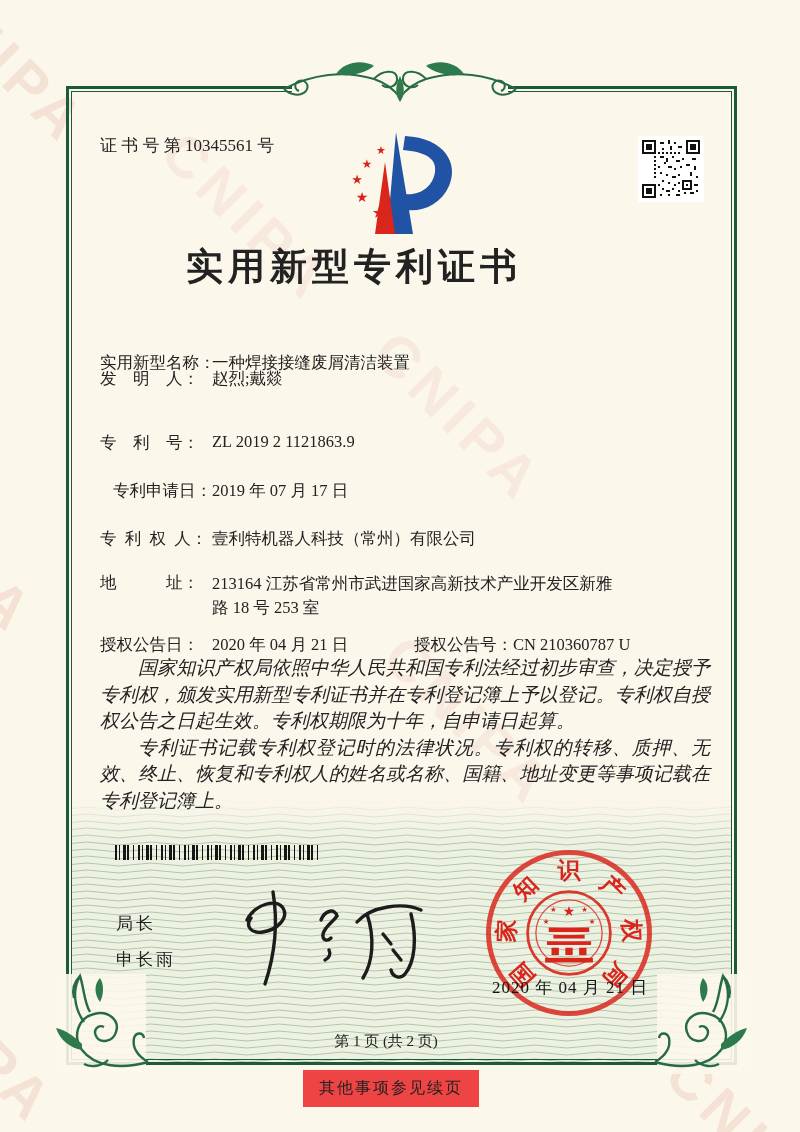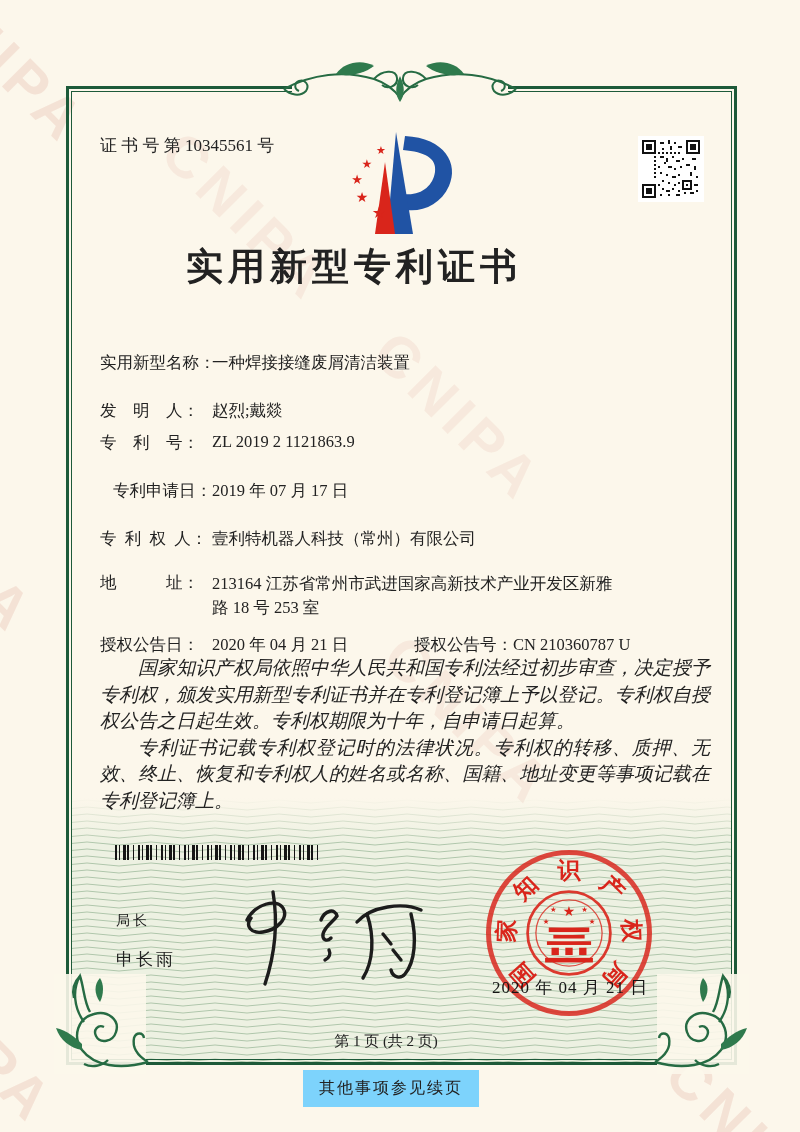--- a/index.html
+++ b/index.html
@@ -47,37 +47,37 @@
     font-size:19px;line-height:26.5px;text-align:justify;font-style:italic;}
   .body-text p{margin:0;text-indent:2em;}
   .barcode{position:absolute;left:115px;top:845px;width:205px;height:15px;z-index:5;
     background:repeating-linear-gradient(90deg,
       #151515 0 2px,transparent 2px 4px,
       #151515 4px 5px,transparent 5px 8px,
       #151515 8px 11px,transparent 11px 12px,
       #151515 12px 14px,transparent 14px 18px,
       #151515 18px 19px,transparent 19px 23px);}
   .signer-title{position:absolute;left:116px;top:912px;z-index:5;
-    font-family:Liberation Sans, sans-serif;font-size:14px;letter-spacing:3px;}
+    font-family:Liberation Sans, sans-serif;font-size:17px;letter-spacing:3px;}
   .signer-name{position:absolute;left:116px;top:948px;z-index:5;
     font-family:"Liberation Sans","DejaVu Sans",sans-serif;font-size:17px;letter-spacing:3px;}
   .signature{position:absolute;left:225px;top:886px;z-index:6;}
   
   .seal{position:absolute;left:486px;top:850px;width:166px;height:166px;z-index:5;
     box-sizing:border-box;border:5px solid rgba(216,40,30,.85);border-radius:50%;}
   .seal-char{position:absolute;left:50%;top:50%;width:26px;height:26px;line-height:26px;
     text-align:center;color:#d9251b;font-size:23px;font-weight:bold;
     transform:translate(-50%,-50%) rotate(var(--a)) translate(0,-62px);}
   .emblem{position:absolute;left:50%;top:50%;transform:translate(-50%,-50%);}
   .seal-date{position:absolute;left:492px;top:976px;z-index:6;font-size:17px;
     letter-spacing:1px;color:#141414;white-space:pre;}
   
   .pageinfo{position:absolute;left:0;top:1032px;width:772px;text-align:center;
     font-size:15px;z-index:6;white-space:pre;}
-  .contbox{position:absolute;left:303px;top:1070px;background:#7dd3fc;
+  .contbox{position:absolute;left:303px;top:1070px;background:#ef4444;
     padding:8px 16px;font-size:16px;letter-spacing:2px;z-index:6;}
 </style>
 </head>
 <body>
 
 <div class="page">
 
   <span class="wm" style="left:-48px;top:-40px;">CNIPA</span>
   <span class="wm light" style="left:196px;top:118px;">CNIPA</span>
   <span class="wm light" style="left:408px;top:318px;">CNIPA</span>
@@ -234,21 +234,21 @@
       <text x="29" y="74" font-size="14">★</text>
       <text x="46" y="90" font-size="16">★</text>
     </g>
   </svg>
 
   <div class="title">实用新型专利证书</div>
 
   <div class="row" style="top:352px;">
     <span class="flabel">实用新型名称：</span><span class="fvalue">一种焊接接缝废屑清洁装置</span>
   </div>
-  <div class="row" style="top:400px;">
+  <div class="row" style="top:368px;">
     <span class="flabel">发　明　人：</span><span class="fvalue">赵烈;戴燚</span>
   </div>
   <div class="row" style="top:432px;">
     <span class="flabel">专　利　号：</span><span class="fvalue">ZL 2019 2 1121863.9</span>
   </div>
   <div class="row" style="top:480px;text-align:right;">
     <span class="flabel">专利申请日：</span><span class="fvalue">2019 年 07 月 17 日</span>
   </div>
   <div class="row" style="top:528px;">
     <span class="flabel">专  利  权  人：</span><span class="fvalue">壹利特机器人科技（常州）有限公司</span>

